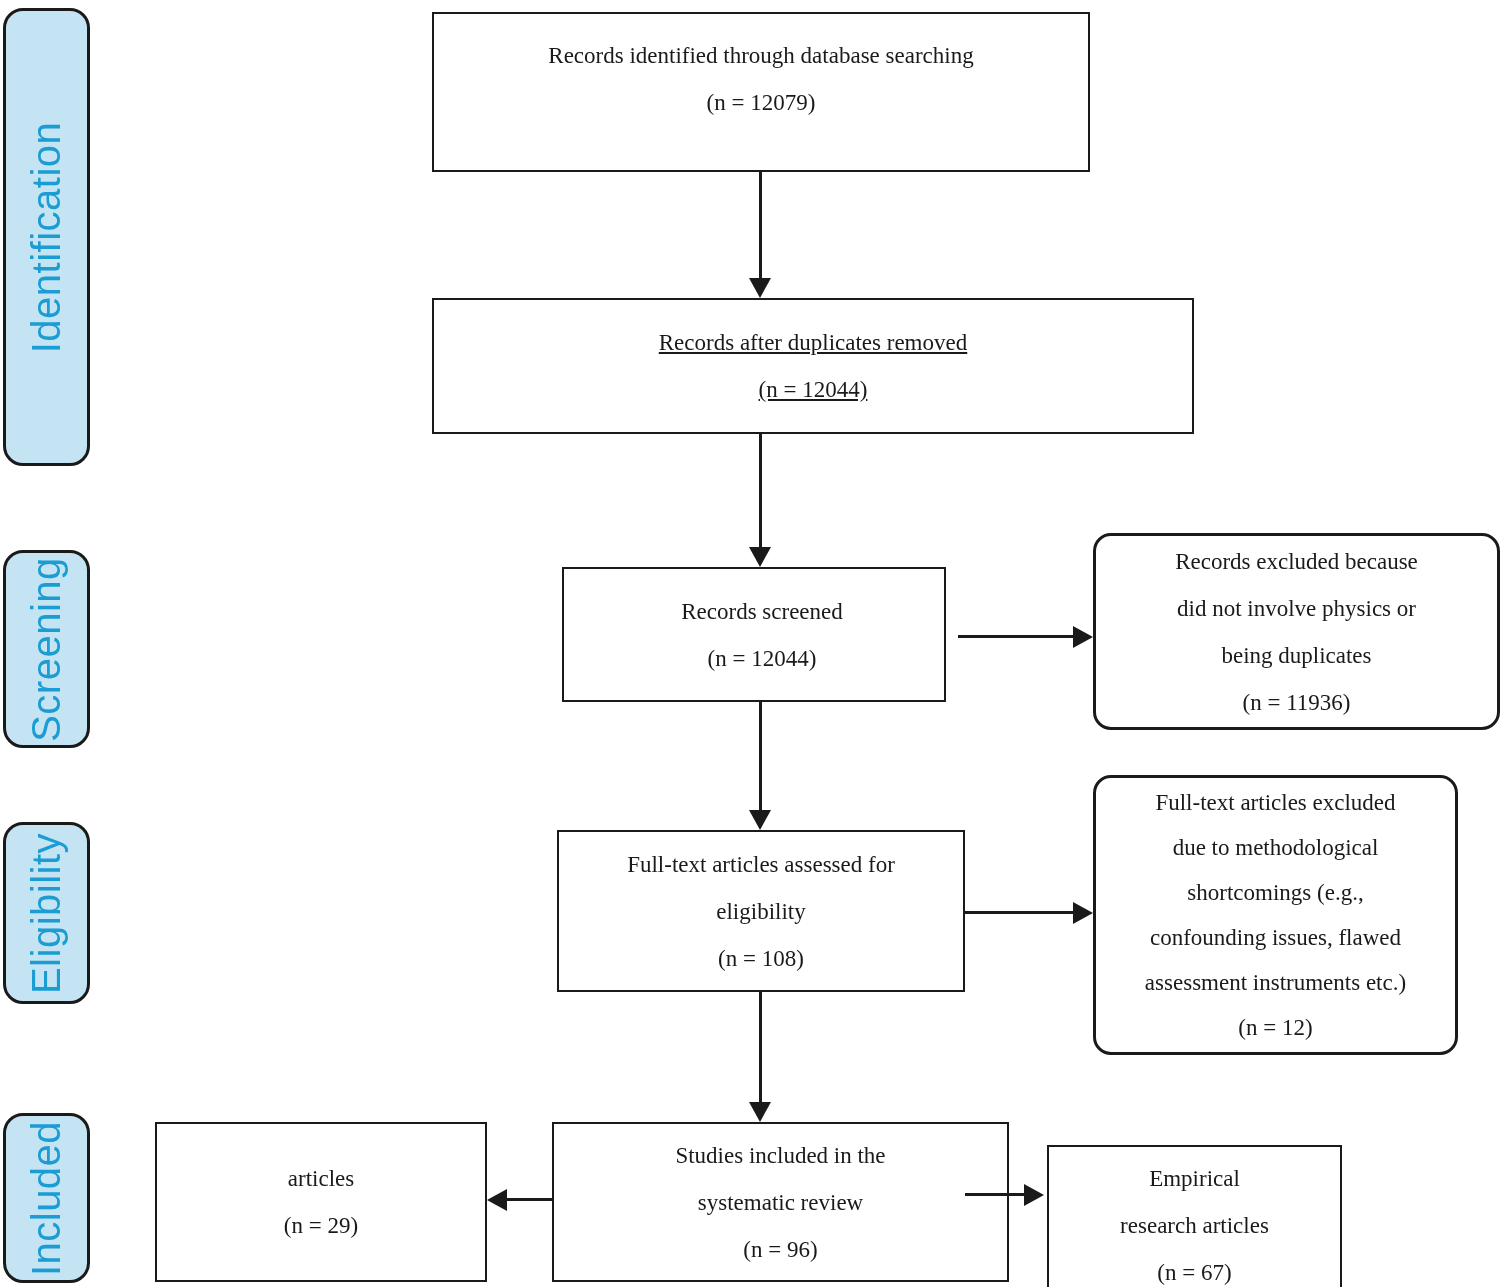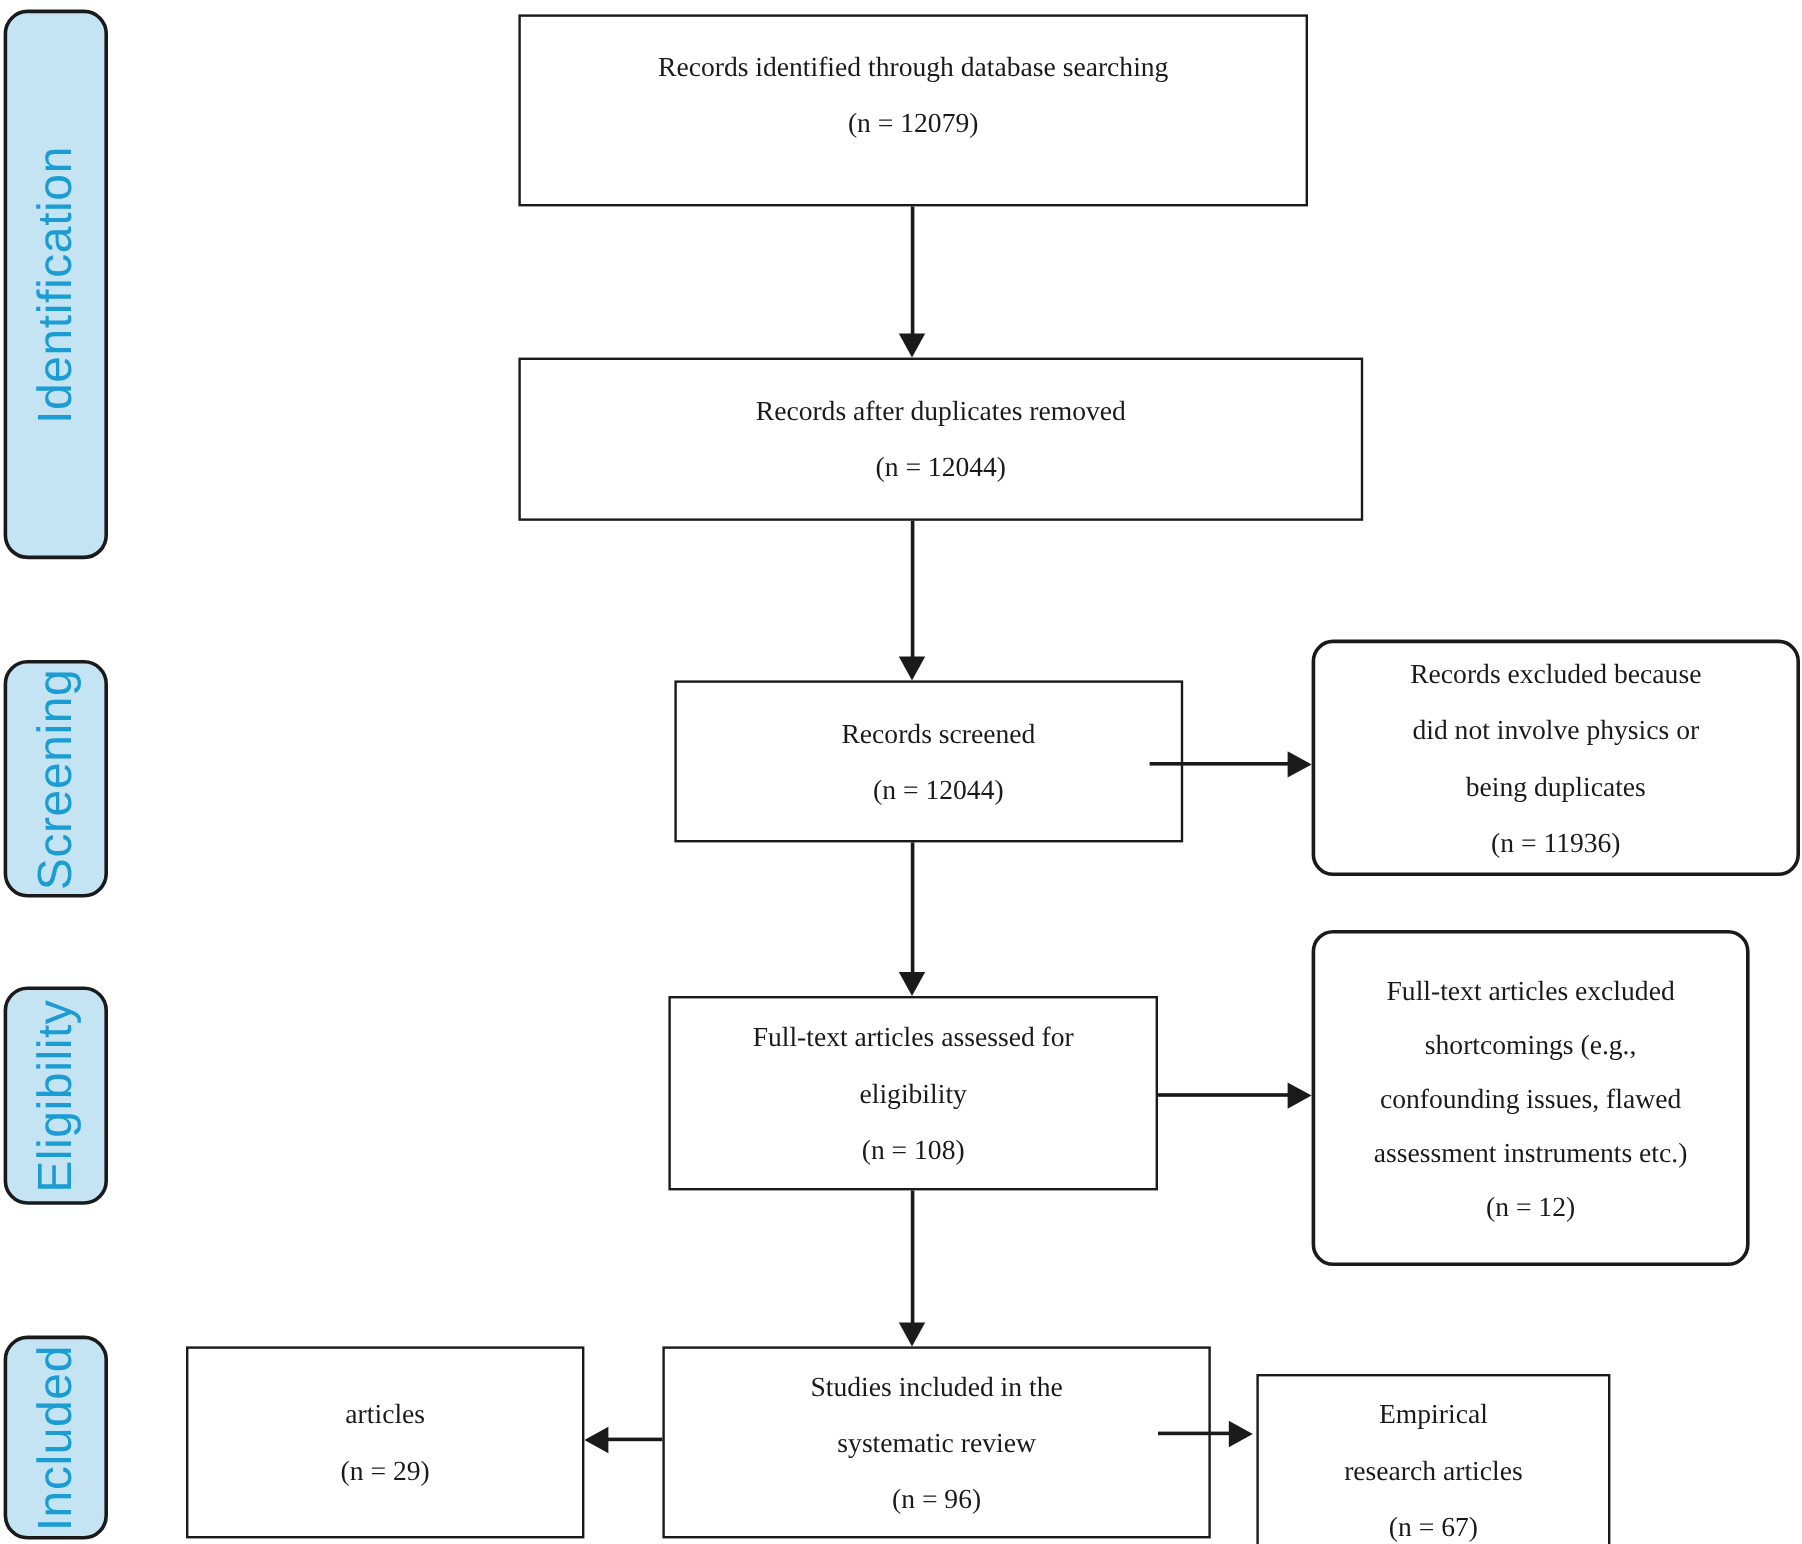--- a/index.html
+++ b/index.html
@@ -92,26 +92,26 @@
   </div>
   <div class="stage-label" style="top:1113px;height:170px;">
     <span>Included</span>
   </div>
 
   <div class="fbox" style="left:432px;top:12px;width:658px;height:160px;padding-bottom:26px;">
     <div>Records identified through database searching</div>
     <div>(n =  12079)</div>
   </div>
 
-  <div class="fbox" style="left:432px;top:298px;width:704px;height:136px;">
+  <div class="fbox" style="left:432px;top:298px;width:762px;height:136px;text-decoration:underline;">
     <div>Records after duplicates removed</div>
     <div>(n = 12044)</div>
   </div>
 
-  <div class="fbox" style="left:562px;top:567px;width:424px;height:135px;padding-left:16px;">
+  <div class="fbox" style="left:562px;top:567px;width:384px;height:135px;padding-left:16px;">
     <div>Records screened</div>
     <div>(n = 12044)</div>
   </div>
 
   <div class="fbox" style="left:557px;top:830px;width:408px;height:162px;">
     <div>Full-text articles assessed for</div>
     <div>eligibility</div>
     <div>(n = 108)</div>
   </div>
 
@@ -123,20 +123,21 @@
 
   <div class="fbox thick" style="left:1093px;top:533px;width:407px;height:197px;">
     <div>Records excluded because</div>
     <div>did not involve physics or</div>
     <div>being duplicates</div>
     <div>(n = 11936)</div>
   </div>
 
   <div class="fbox thick" style="left:1093px;top:775px;width:365px;height:280px;line-height:45px;">
     <div>Full-text articles excluded</div>
+    <div>due to methodological</div>
     <div>shortcomings (e.g.,</div>
     <div>confounding issues, flawed</div>
     <div>assessment instruments etc.)</div>
     <div>(n = 12)</div>
   </div>
 
   <div class="fbox" style="left:155px;top:1122px;width:332px;height:160px;">
     <div>articles</div>
     <div>(n = 29)</div>
   </div>

